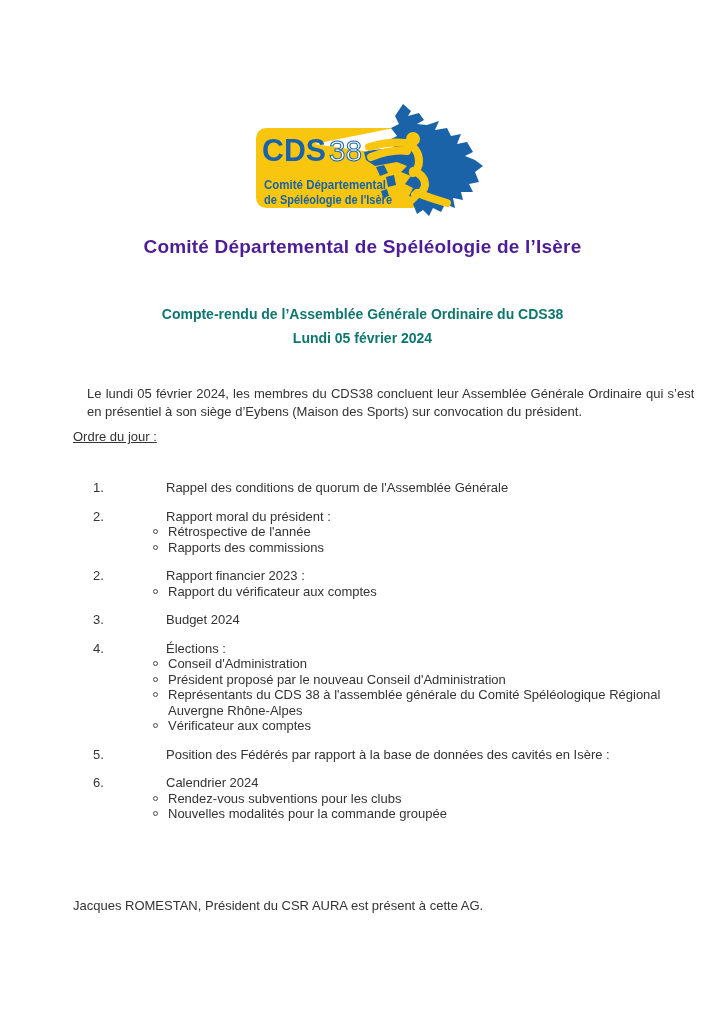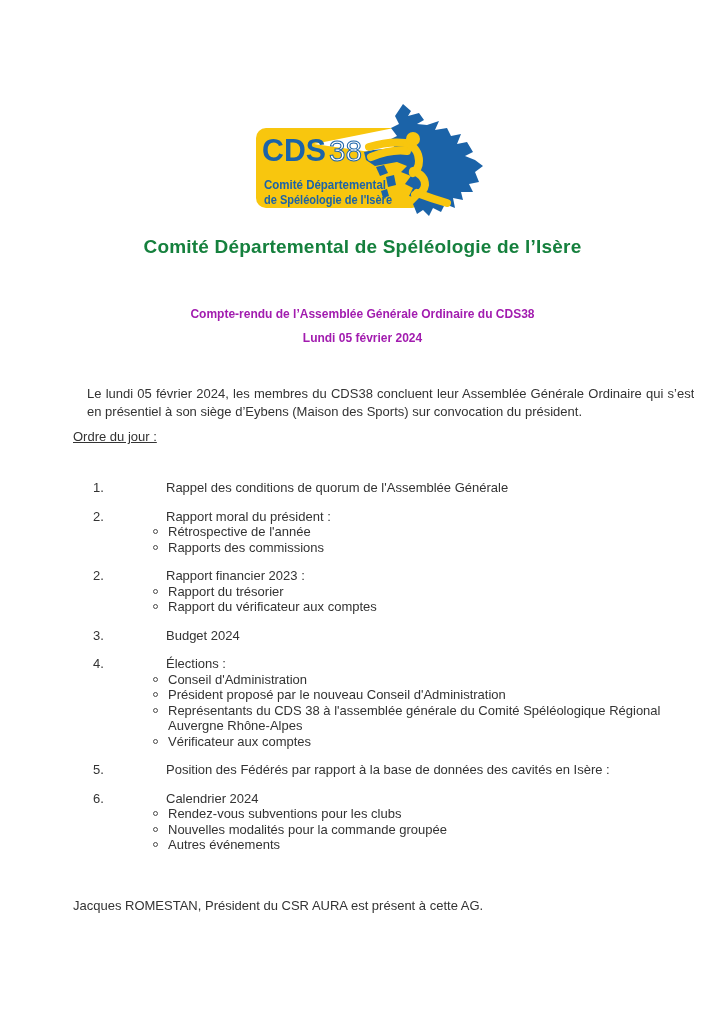--- a/index.html
+++ b/index.html
@@ -8,26 +8,26 @@
     position:relative; width:663px; height:1024px; margin:0 auto;
     background:#ffffff; overflow:hidden;
     font-family:"Liberation Sans", sans-serif; color:#333333;
   }
   
   .logo { position:absolute; left:225px; top:103px; width:232px; height:118px; }
   .logo svg { display:block; width:232px; height:118px; }
   
   .doc-title {
     position:absolute; left:0; right:0; top:236px;
-    text-align:center; font-size:19px; font-weight:bold; color:#15803d;
+    text-align:center; font-size:19px; font-weight:bold; color:#4c1d95;
     letter-spacing:0.2px;
   }
   .doc-subtitle {
     position:absolute; left:0; right:0; top:302px;
-    text-align:center; font-size:12px; font-weight:bold; color:#a21caf;
+    text-align:center; font-size:14px; font-weight:bold; color:#0f766e;
     line-height:24px;
   }
   
   .intro {
     position:absolute; left:42px; top:385px; width:644px;
     font-size:13px; line-height:18px; text-align:justify;margin-left:14px;
   }
   .agenda-heading {
     position:absolute; left:42px; top:429px;
     font-size:13px; text-decoration:underline;
@@ -121,21 +121,20 @@
           <div class="sub-item"><span class="circle-bullet"></span><span>Rapports des commissions</span></div>
         </div>
   </div>
 
   <div class="agenda-item">
     <div class="agenda-main">
       <span class="num">2.</span>
       <span class="label">Rapport financier 2023 :</span>
     </div>
     <div class="subs">
-          <div class="sub-item"><span class="circle-bullet"></span><span>Rapport du trésorier</span></div>
           <div class="sub-item"><span class="circle-bullet"></span><span>Rapport du vérificateur aux comptes</span></div>
         </div>
   </div>
 
   <div class="agenda-item">
     <div class="agenda-main">
       <span class="num">3.</span>
       <span class="label">Budget 2024</span>
     </div>
 
@@ -163,19 +162,18 @@
   </div>
 
   <div class="agenda-item">
     <div class="agenda-main">
       <span class="num">6.</span>
       <span class="label">Calendrier 2024</span>
     </div>
     <div class="subs">
           <div class="sub-item"><span class="circle-bullet"></span><span>Rendez-vous subventions pour les clubs</span></div>
           <div class="sub-item"><span class="circle-bullet"></span><span>Nouvelles modalités pour la commande groupée</span></div>
-          <div class="sub-item"><span class="circle-bullet"></span><span>Autres événements</span></div>
         </div>
   </div>
 </div>
 
   <div class="footer-note">Jacques ROMESTAN, Président du CSR AURA est présent à cette AG.</div>
 </div>
 
 </body></html>

